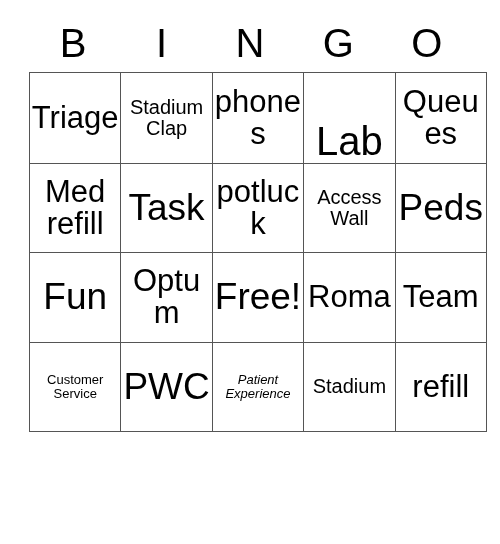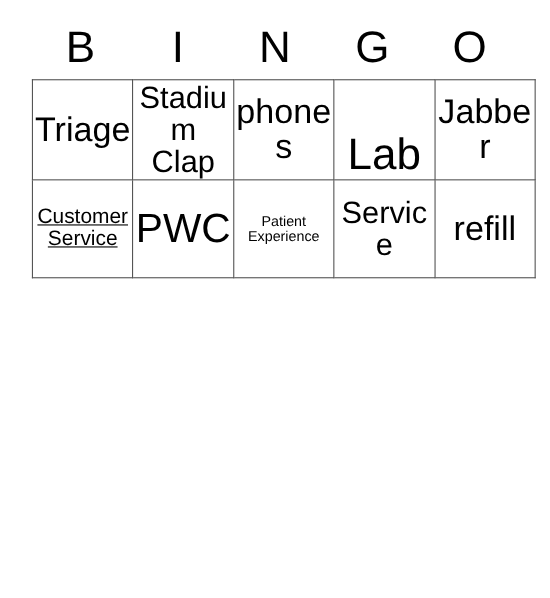--- a/index.html
+++ b/index.html
@@ -62,23 +62,23 @@
     display: block;
     line-height: 1.04;
     color: #000000;
   }
 
   
   .sz-xl  { font-size: 40px; margin-top: 48px; }
   .sz-lg  { font-size: 37px; }
   .sz-md  { font-size: 31px; }
   .sz-sm  { font-size: 31px; }
-  .sz-xs  { font-size: 28px; }
-  .sz-xxs { font-size: 19px; text-decoration: underline; }
-  .sz-tiny{ font-size: 13px; }
+  .sz-xs  { font-size: 20px; }
+  .sz-xxs { font-size: 13px; }
+  .sz-tiny{ font-size: 13px; font-style: italic; }
 </style>
 </head>
 <body>
 
 <div id="bingo-card">
 
   <div class="bingo-header">
     <div class="header-cell">B</div>
     <div class="header-cell">I</div>
     <div class="header-cell">N</div>
@@ -95,35 +95,69 @@
         <td>
             <span class="cell-text sz-xs">Stadium Clap</span>
           </td>
         <td>
             <span class="cell-text sz-sm">phones</span>
           </td>
         <td>
             <span class="cell-text sz-xl">Lab</span>
           </td>
         <td>
-            <span class="cell-text sz-sm">Jabber</span>
+            <span class="cell-text sz-sm">Queues</span>
+          </td>
+      </tr>
+      <tr>
+        <td>
+            <span class="cell-text sz-md">Med refill</span>
+          </td>
+        <td>
+            <span class="cell-text sz-lg">Task</span>
+          </td>
+        <td>
+            <span class="cell-text sz-sm">potluck</span>
+          </td>
+        <td>
+            <span class="cell-text sz-xs">Access Wall</span>
+          </td>
+        <td>
+            <span class="cell-text sz-lg">Peds</span>
+          </td>
+      </tr>
+      <tr>
+        <td>
+            <span class="cell-text sz-lg">Fun</span>
+          </td>
+        <td>
+            <span class="cell-text sz-sm">Optum</span>
+          </td>
+        <td>
+            <span class="cell-text sz-lg">Free!</span>
+          </td>
+        <td>
+            <span class="cell-text sz-sm">Roma</span>
+          </td>
+        <td>
+            <span class="cell-text sz-sm">Team</span>
           </td>
       </tr>
       <tr>
         <td>
             <span class="cell-text sz-xxs">Customer Service</span>
           </td>
         <td>
             <span class="cell-text sz-lg">PWC</span>
           </td>
         <td>
             <span class="cell-text sz-tiny">Patient Experience</span>
           </td>
         <td>
-            <span class="cell-text sz-xs">Service</span>
+            <span class="cell-text sz-xs">Stadium</span>
           </td>
         <td>
             <span class="cell-text sz-sm">refill</span>
           </td>
       </tr>
     </tbody>
   </table>
 
 </div>
 

